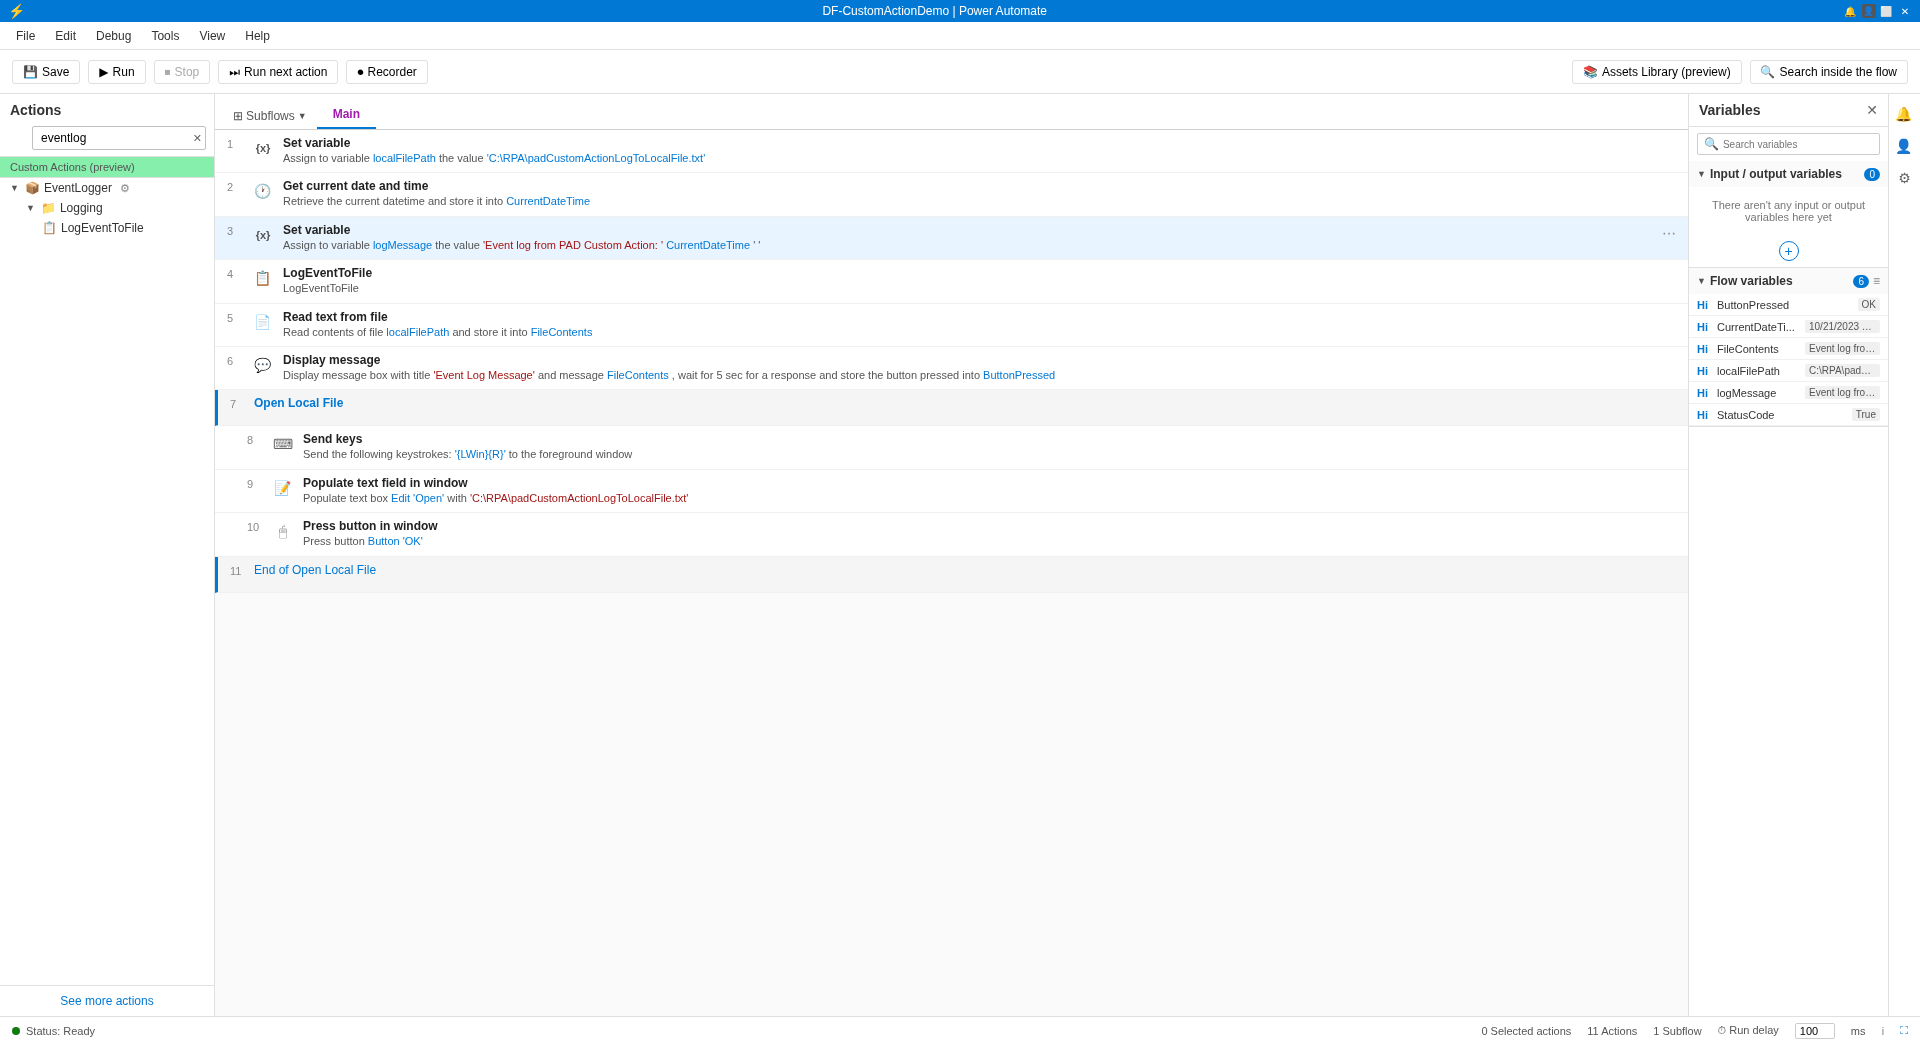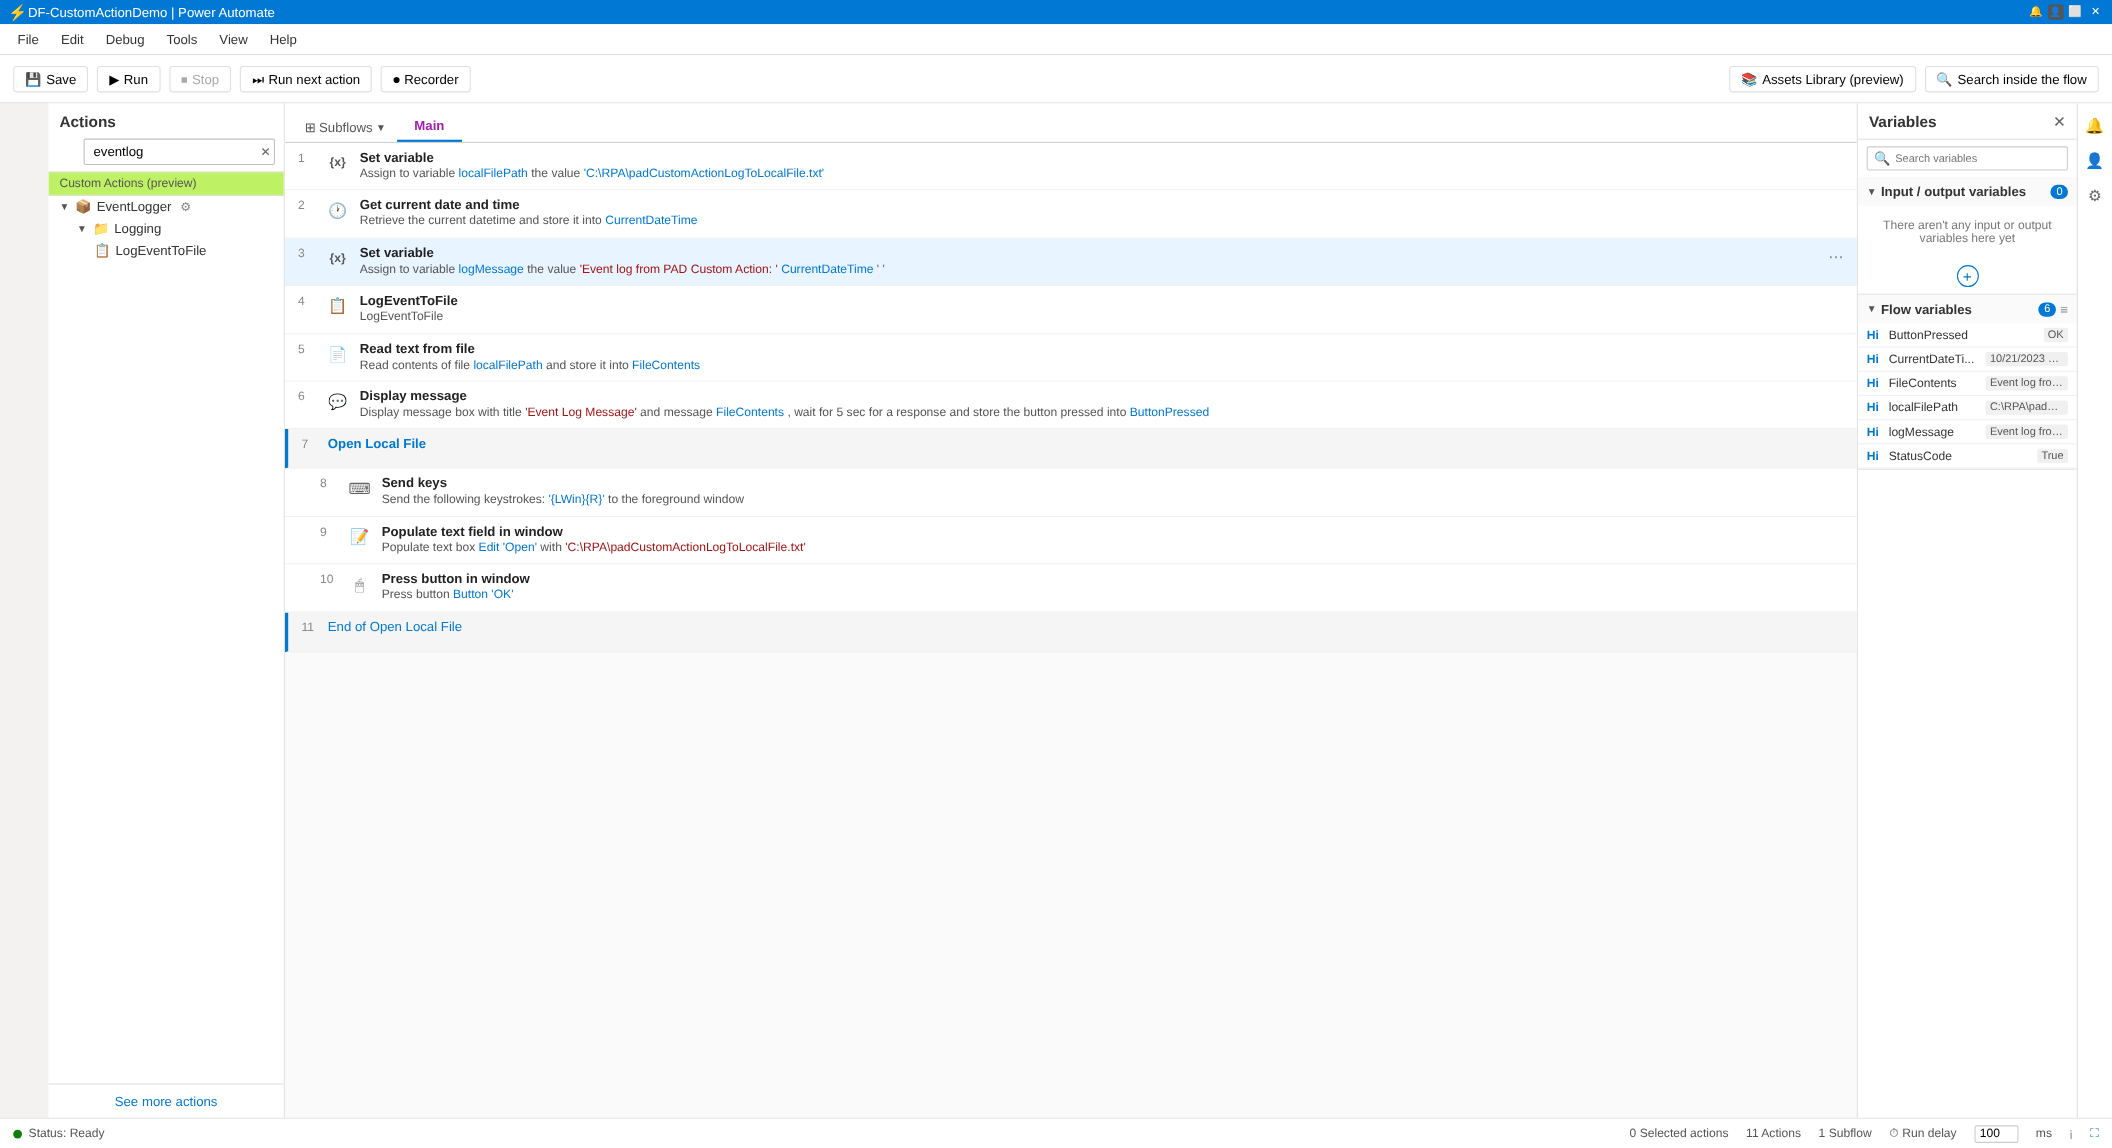--- a/index.html
+++ b/index.html
@@ -10,21 +10,21 @@
       background: #0078d4;
       color: white;
       height: 22px;
       display: flex;
       align-items: center;
       justify-content: space-between;
       padding: 0 8px;
       font-size: 11px;
     }
     #titlebar-left { display: flex; gap: 12px; align-items: center; }
-    #titlebar-title { flex: 1; text-align: left; font-size: 12px; }
+    #titlebar-title { flex: 1; text-align: center; font-size: 12px; }
     #titlebar-controls { display: flex; gap: 4px; align-items: center; }
     #titlebar-controls span { width: 14px; height: 14px; display: inline-flex; align-items: center; justify-content: center; font-size: 10px; cursor: pointer; }
 
     
     #menubar {
       background: #fff;
       height: 28px;
       display: flex;
       align-items: center;
       padding: 0 8px;
@@ -59,21 +59,20 @@
       font-size: 12px;
     }
     .toolbar-btn.disabled { color: #aaa; }
     .toolbar-spacer { flex: 1; }
     .toolbar-right { display: flex; gap: 8px; align-items: center; }
 
     
     #main-layout {
       display: flex;
       height: calc(1044px - 22px - 28px - 44px - 28px);
-      padding-left: 44px;
     }
 
     
     #sidebar {
       width: 215px;
       background: #fff;
       border-right: 1px solid #e0e0e0;
       display: flex;
       flex-direction: column;
       overflow: hidden;
@@ -103,21 +102,21 @@
       position: absolute;
       right: 4px;
       cursor: pointer;
       color: #666;
       font-size: 11px;
     }
     .custom-actions-label {
       padding: 4px 10px;
       font-size: 11px;
       color: #555;
-      background: #bef264;
+      background: #86efac;
       border-bottom: 1px solid #e0e0e0;
       border-top: 1px solid #e0e0e0;
     }
     .tree-item {
       display: flex;
       align-items: center;
       padding: 3px 10px;
       cursor: pointer;
       font-size: 12px;
       gap: 4px;

